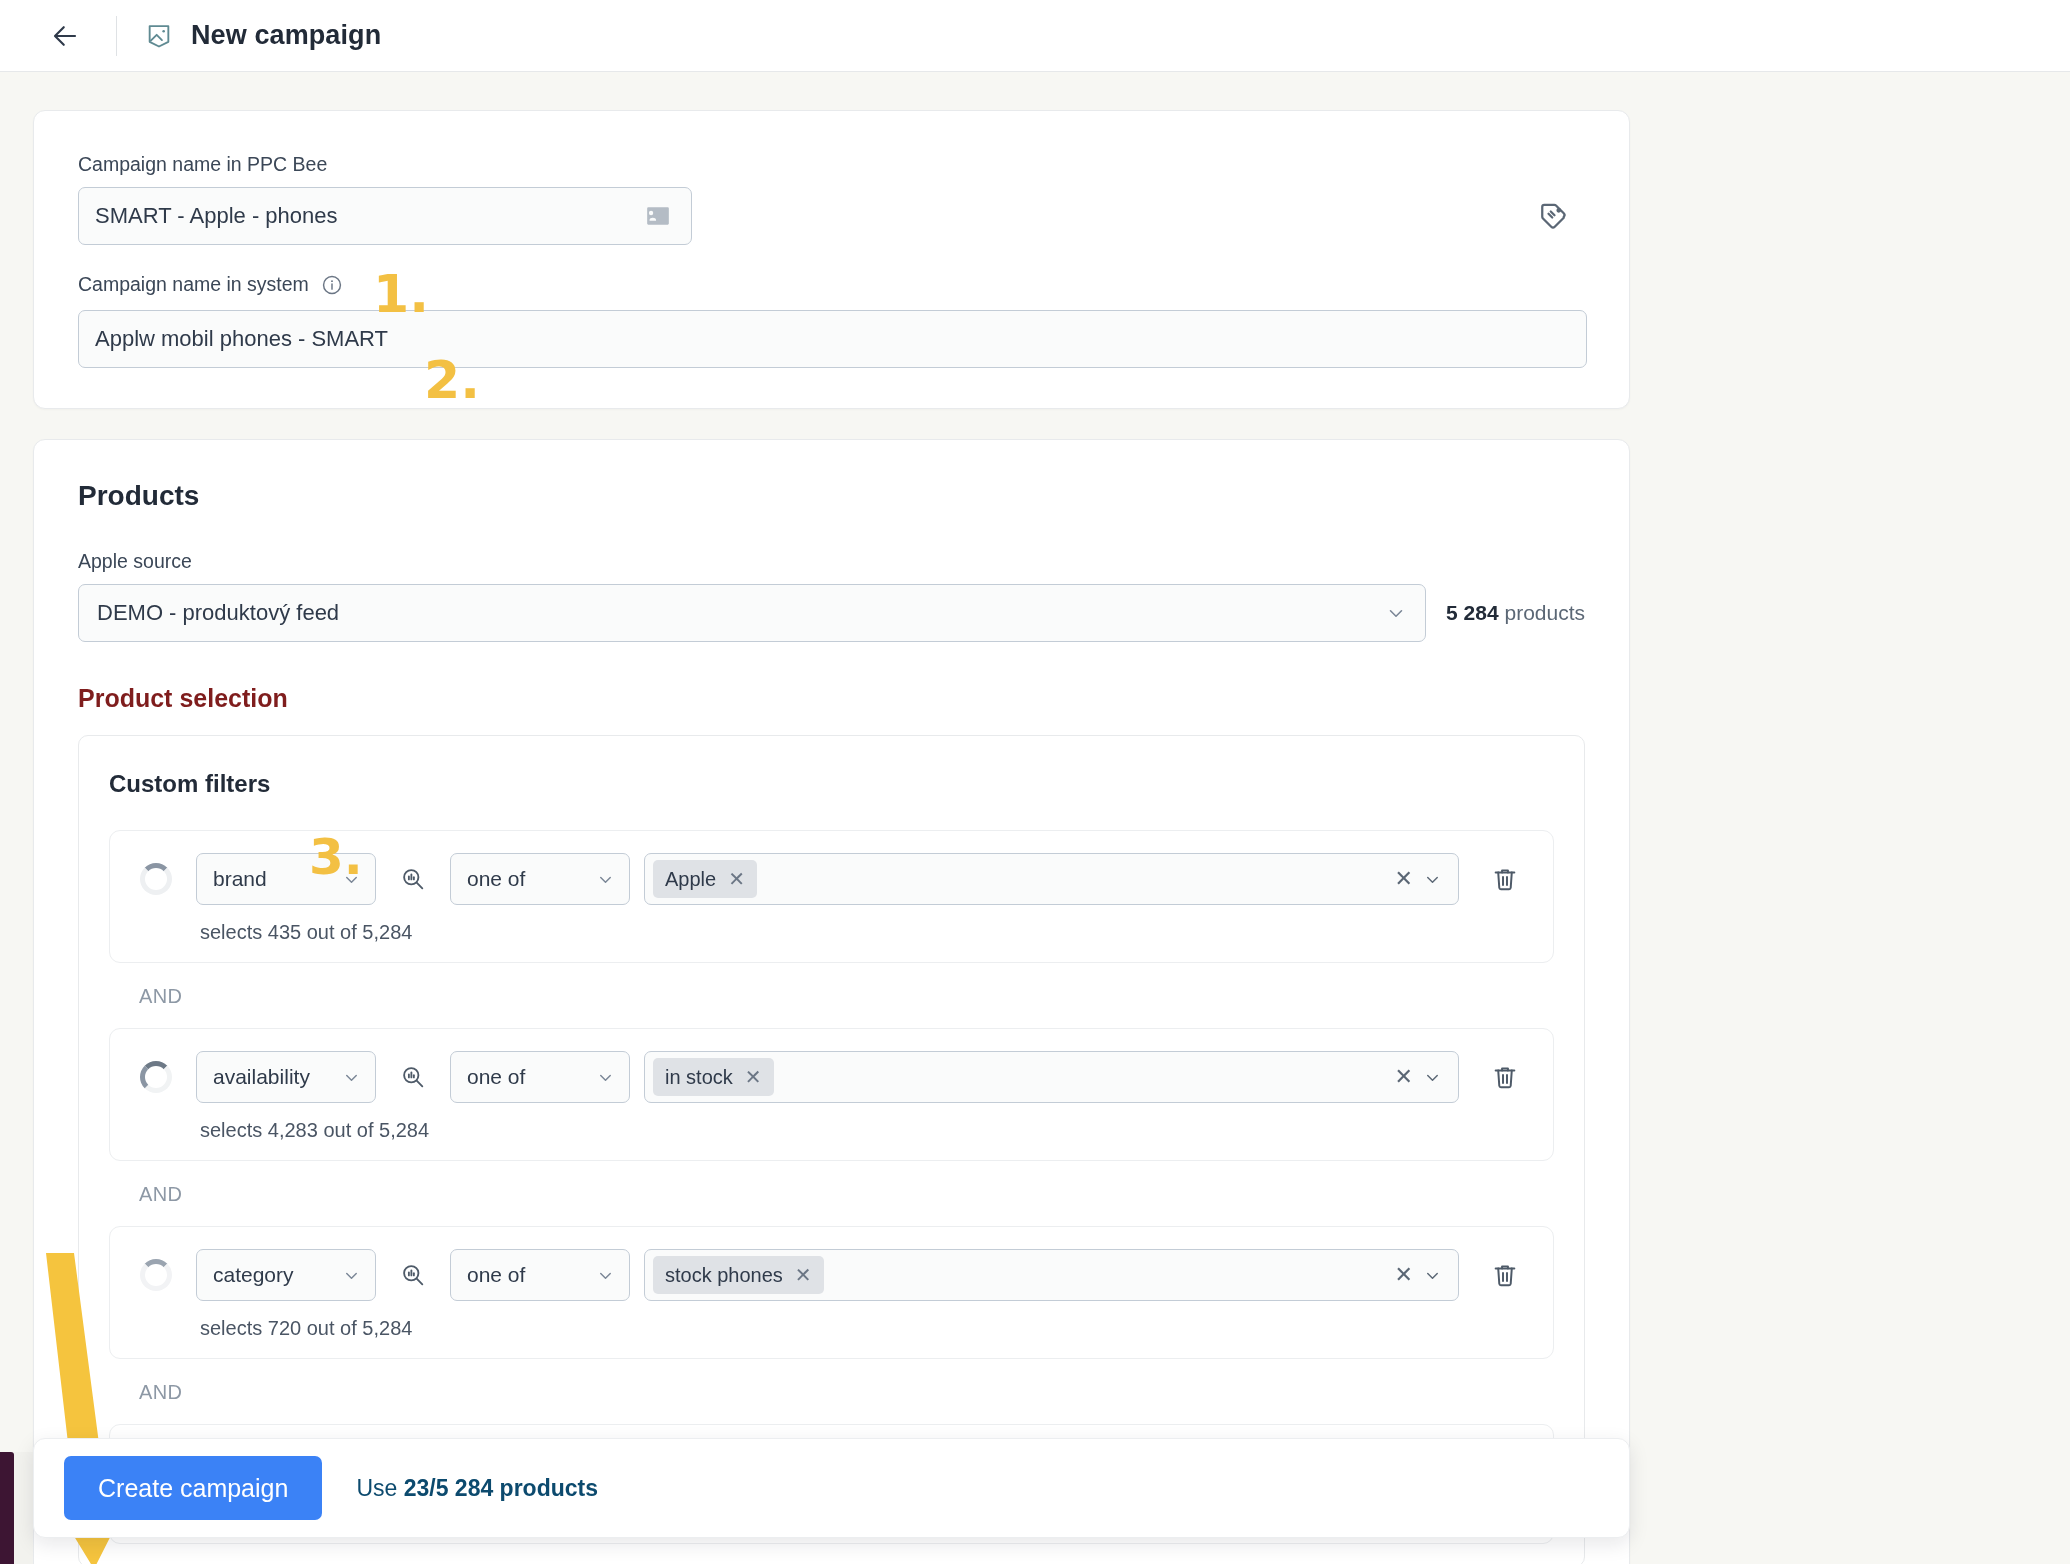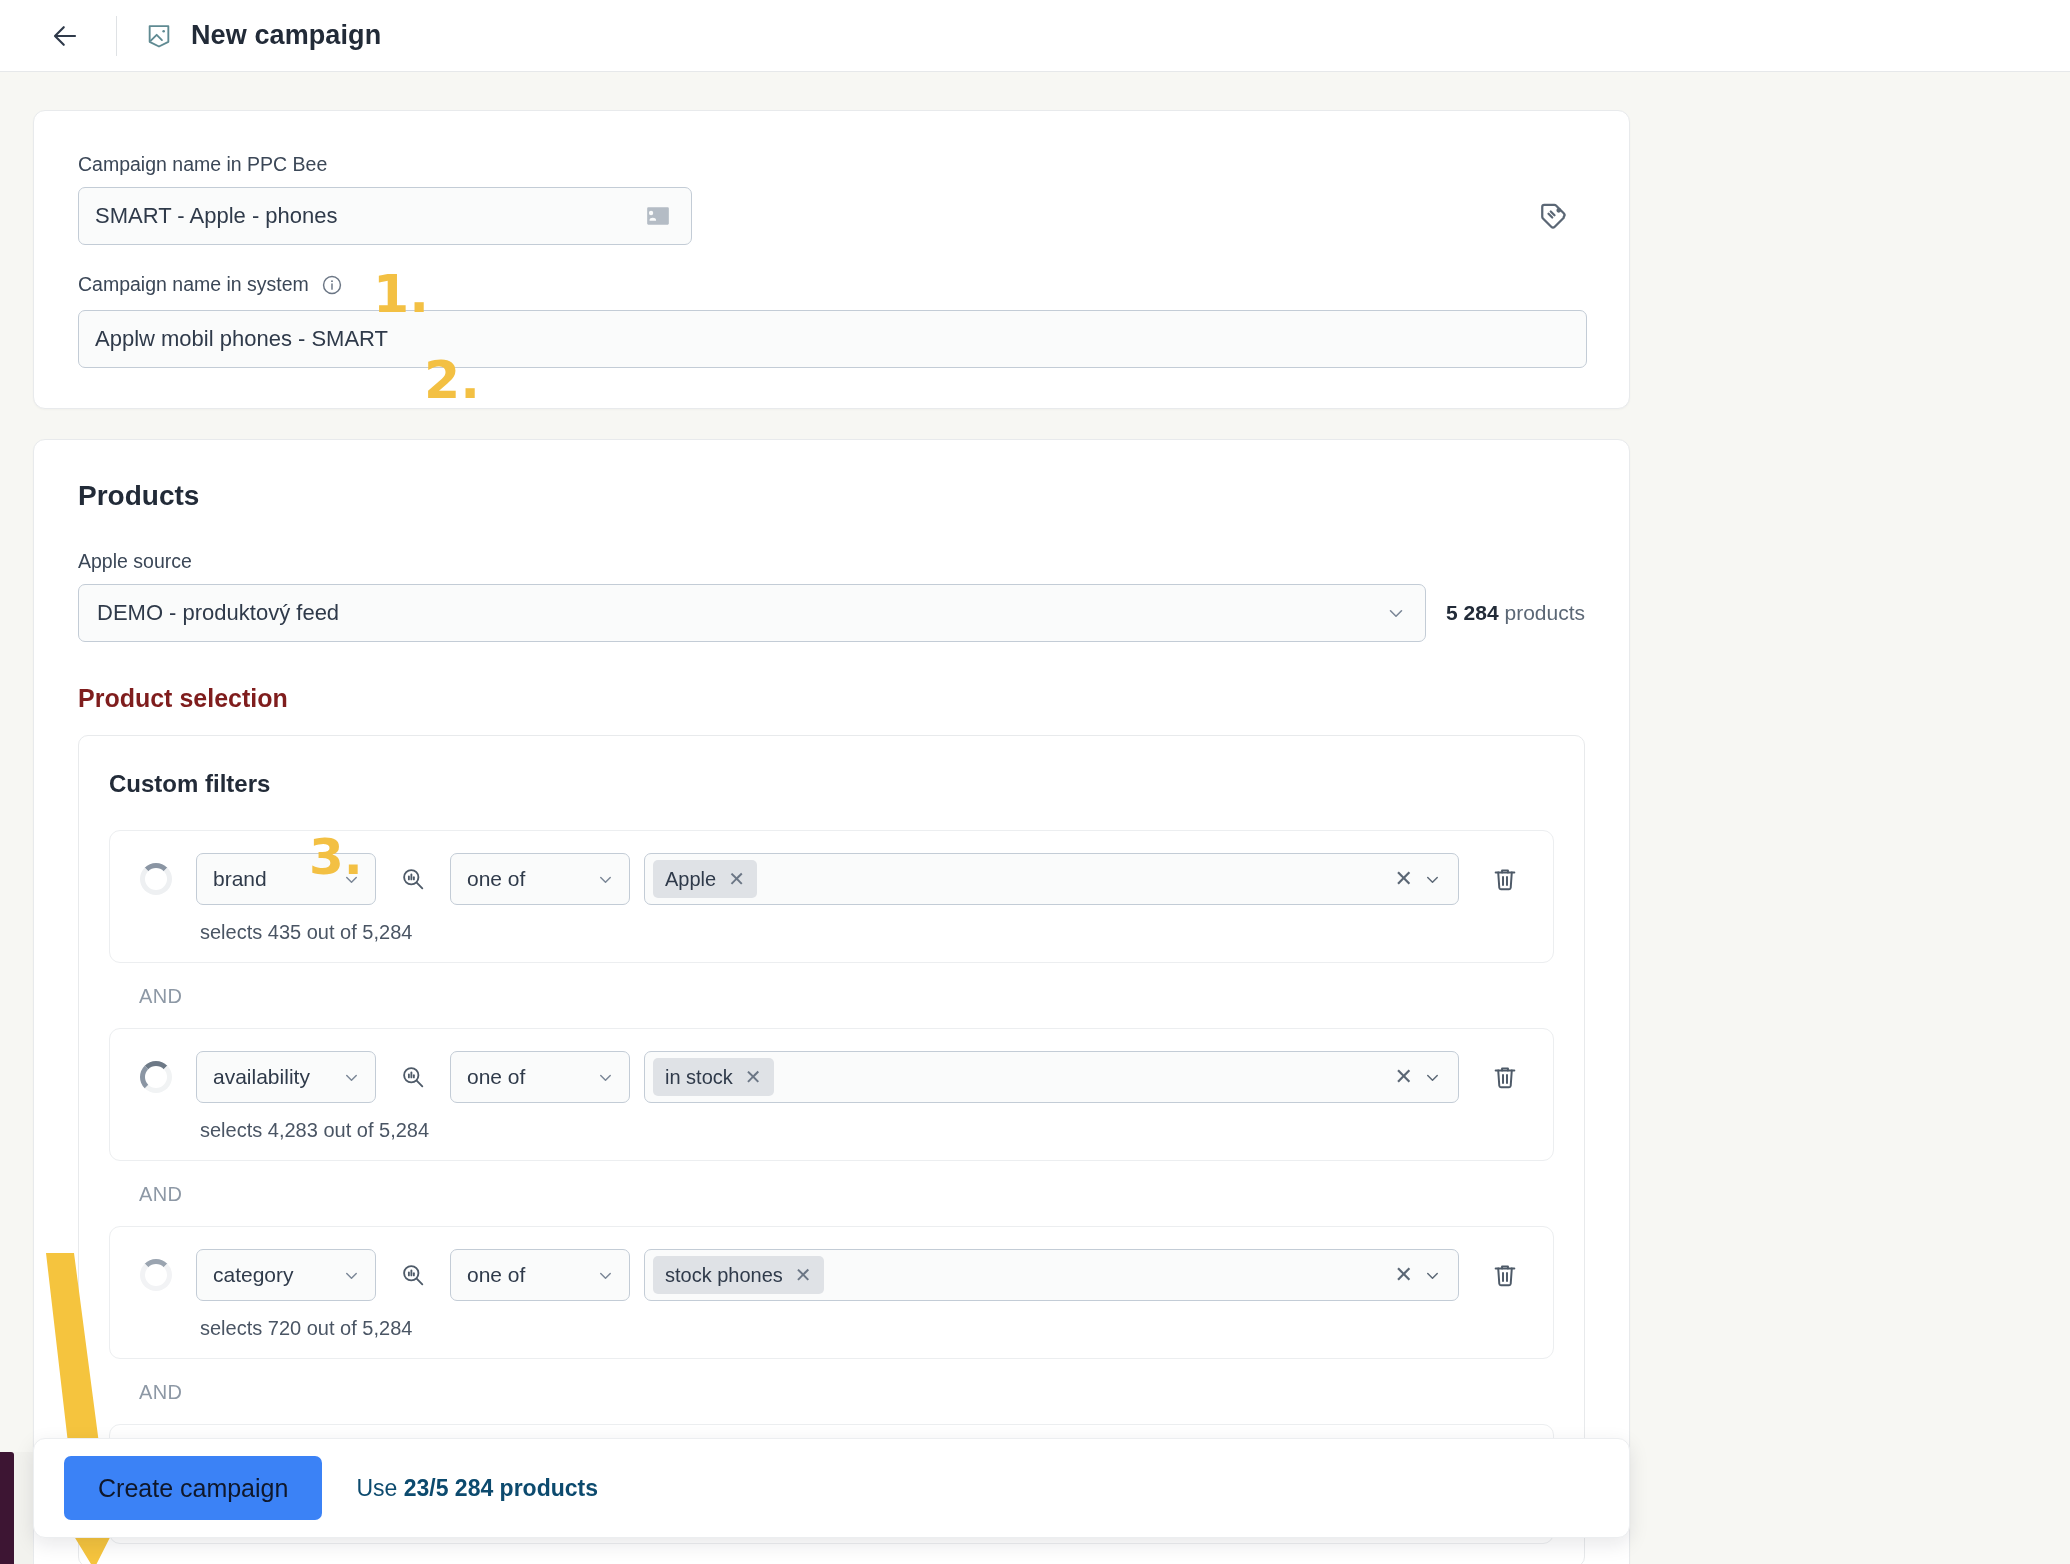--- a/index.html
+++ b/index.html
@@ -275,21 +275,21 @@
     border-radius: 12px;
     box-shadow: 0 6px 20px rgba(16,24,40,.10);
     display: flex;
     align-items: center;
     padding-left: 30px;
     gap: 34px;
     z-index: 20;
   }
   .primary-btn {
     background: #3b82f6;
-    color: #0f172a;
+    color: #ffffff;
     border: none;
     border-radius: 7px;
     height: 64px;
     padding: 16px 34px;
     font-size: 25px;
     font-family: "Liberation Sans", sans-serif;
     cursor: pointer;
   }
   .use-note { font-size: 23px; color: #0c4a6e; }
   .use-note b { font-weight: 700; }

